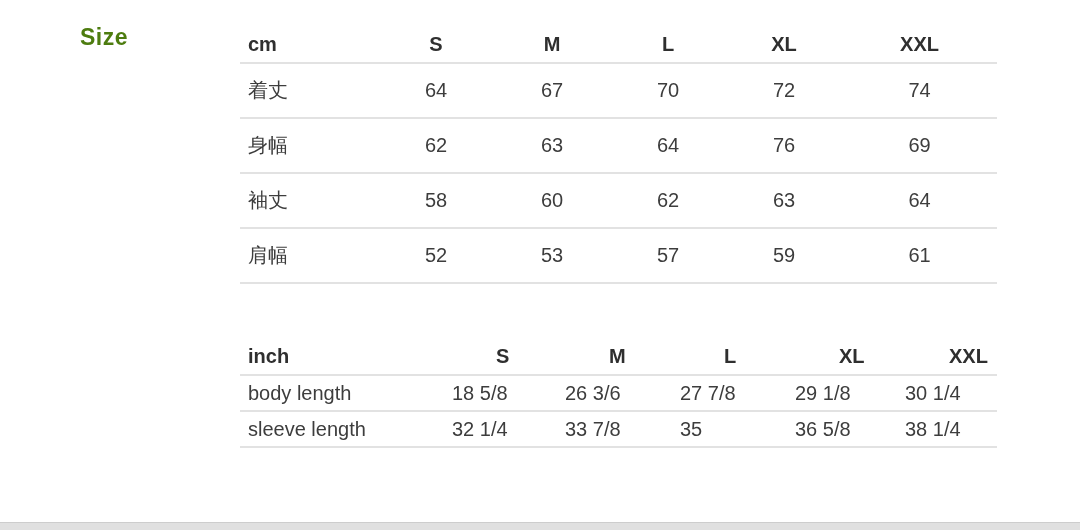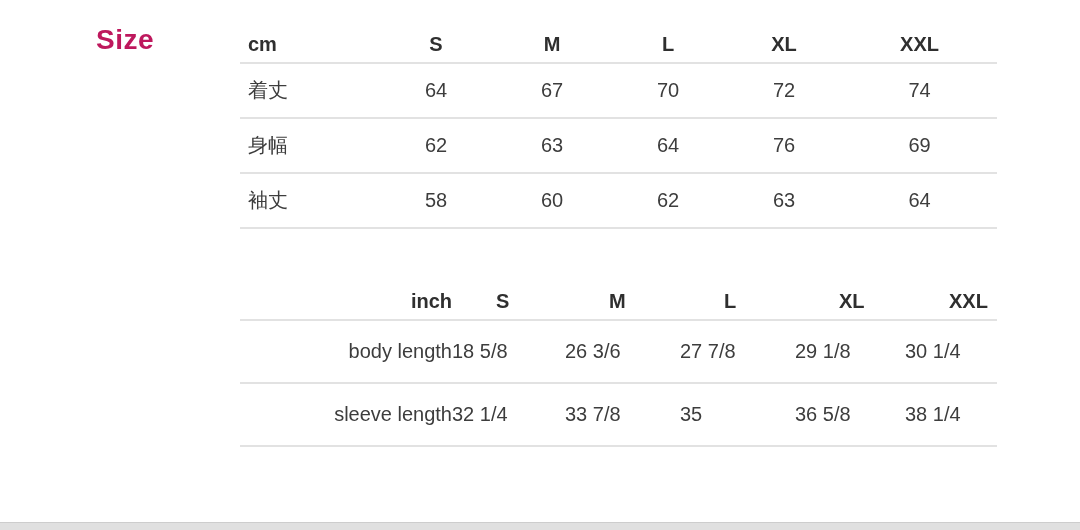--- a/index.html
+++ b/index.html
@@ -6,25 +6,25 @@
   html, body { width: 1080px; height: 530px; }
   body {
     position: relative;
     background: #ffffff;
     font-family: "Liberation Sans", "DejaVu Sans", sans-serif;
     color: #3d3d3d;
     overflow: hidden;
   }
   .size-label {
     position: absolute;
-    left: 96px;
+    left: 80px;
     top: 24px;
-    font-size: 28px;
+    font-size: 23px;
     font-weight: bold;
-    color: #be185d;
+    color: #4d7c0f;
     letter-spacing: 0.5px;
   }
   .content {
     position: absolute;
     left: 240px;
     top: 26px;
     width: 757px;
   }
   table {
     border-collapse: collapse;
@@ -39,29 +39,29 @@
     white-space: nowrap;
     overflow: visible;
     font-weight: normal;
   }
   thead th {
     height: 37px;
     font-weight: bold;
     color: #2f2f2f;
   }
   tbody td { height: 55px; }
-  .inch-table tbody td { height: 63px; }
+  .inch-table tbody td { height: 36px; }
 
   
   .cm-table th:first-child, .cm-table td:first-child { text-align: left; padding-left: 8px; }
   .cm-table th:not(:first-child), .cm-table td:not(:first-child) { text-align: center; }
 
   
   .inch-table th, .inch-table td { text-align: left; }
-  .inch-table th:first-child, .inch-table td:first-child { padding-left: 8px; text-align: right; }
+  .inch-table th:first-child, .inch-table td:first-child { padding-left: 8px; }
   .inch-table thead th:not(:first-child) { padding-left: 44px; }
 
   .bottom-bar {
     position: absolute;
     left: 0;
     bottom: 0;
     width: 1080px;
     height: 8px;
     background: #e0e0e0;
     border-top: 1px solid #cdcdcd;
@@ -111,20 +111,28 @@
         <td>69</td>
       </tr>
       <tr>
         <td>袖丈</td>
         <td>58</td>
         <td>60</td>
         <td>62</td>
         <td>63</td>
         <td>64</td>
       </tr>
+      <tr>
+        <td>肩幅</td>
+        <td>52</td>
+        <td>53</td>
+        <td>57</td>
+        <td>59</td>
+        <td>61</td>
+      </tr>
     </tbody>
   </table>
 
   <table class="inch-table">
     <colgroup>
       <col style="width:212px">
         <col style="width:113px">
         <col style="width:115px">
       <col style="width:115px">
         <col style="width:110px">

